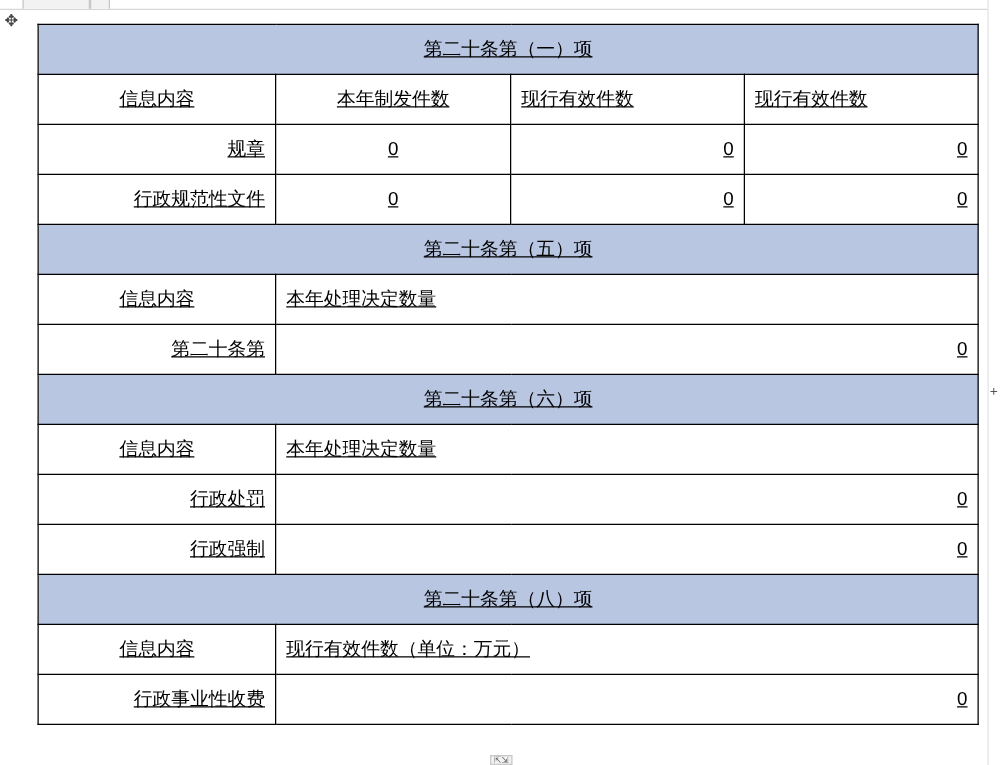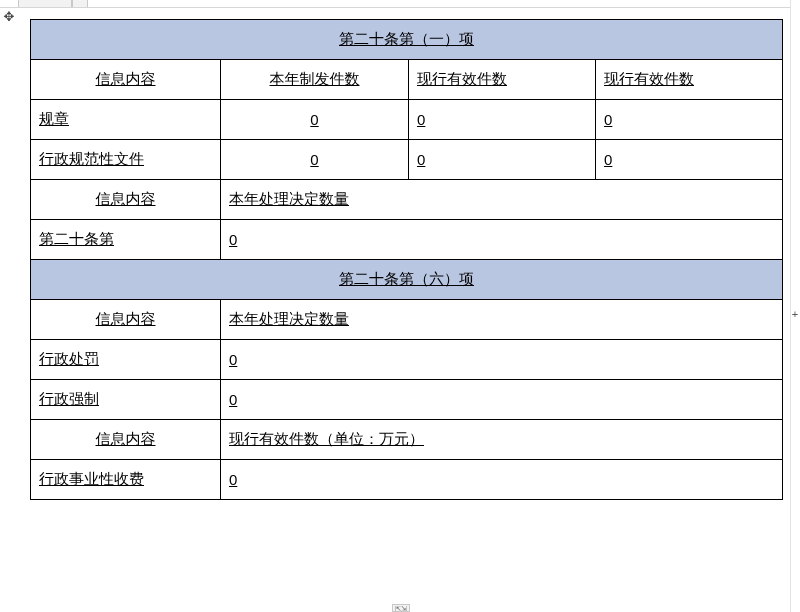--- a/index.html
+++ b/index.html
@@ -105,21 +105,21 @@
     font-size: 16px;
     height: 38px;
   }
   td.col-head {
     text-align: center;
   }
   td.col-head-left {
     text-align: left;
   }
   td.val {
-    text-align: left;
+    text-align: right;
   }
   td.val-center {
     text-align: center;
   }
   .c1 { width: 190px; }
   .c2 { width: 188px; }
   .c3 { width: 187px; }
   .c4 { width: 187px; }
 </style>
 </head>
@@ -161,20 +161,23 @@
         <td class="val">0</td>
       </tr>
       <tr>
         <td class="val">行政规范性文件</td>
         <td class="val-center">0</td>
         <td class="val">0</td>
         <td class="val">0</td>
       </tr>
 
       <tr>
+        <td class="section-head" colspan="4">第二十条第（五）项</td>
+      </tr>
+      <tr>
         <td class="col-head">信息内容</td>
         <td class="col-head-left" colspan="3">本年处理决定数量</td>
       </tr>
       <tr>
         <td class="val">第二十条第</td>
         <td class="val" colspan="3">0</td>
       </tr>
 
       <tr>
         <td class="section-head" colspan="4">第二十条第（六）项</td>
@@ -185,20 +188,23 @@
       </tr>
       <tr>
         <td class="val">行政处罚</td>
         <td class="val" colspan="3">0</td>
       </tr>
       <tr>
         <td class="val">行政强制</td>
         <td class="val" colspan="3">0</td>
       </tr>
 
+      <tr>
+        <td class="section-head" colspan="4">第二十条第（八）项</td>
+      </tr>
       <tr>
         <td class="col-head">信息内容</td>
         <td class="col-head-left" colspan="3">现行有效件数（单位：万元）</td>
       </tr>
       <tr>
         <td class="val">行政事业性收费</td>
         <td class="val" colspan="3">0</td>
       </tr>
     </tbody>
   </table>

